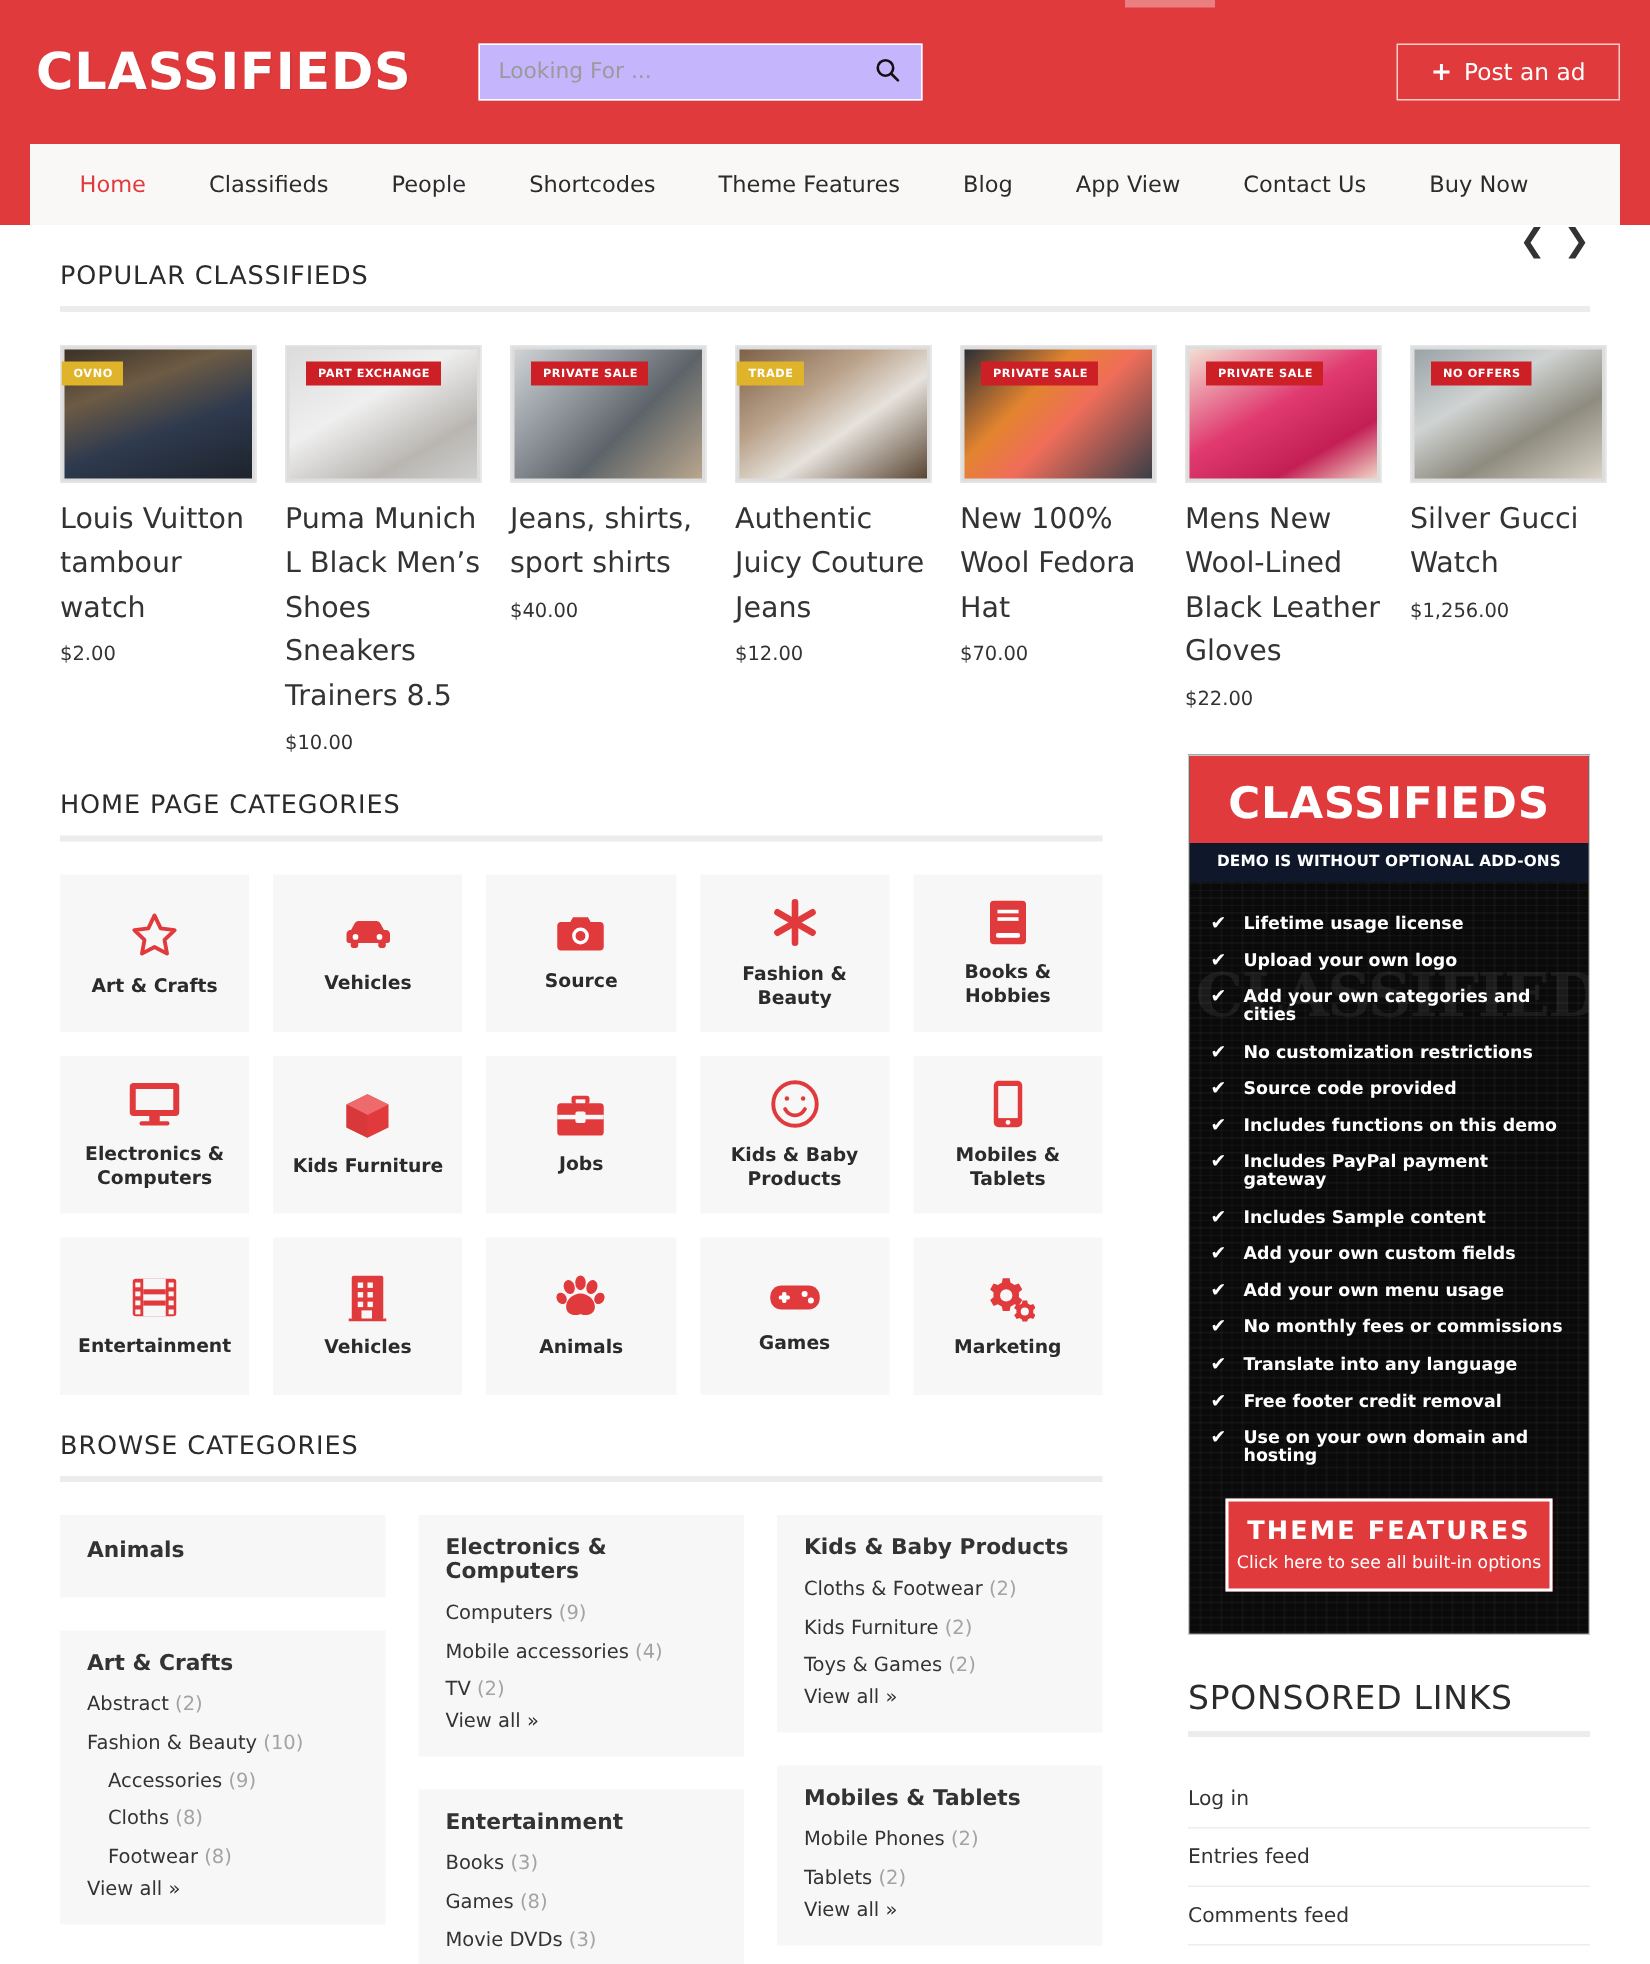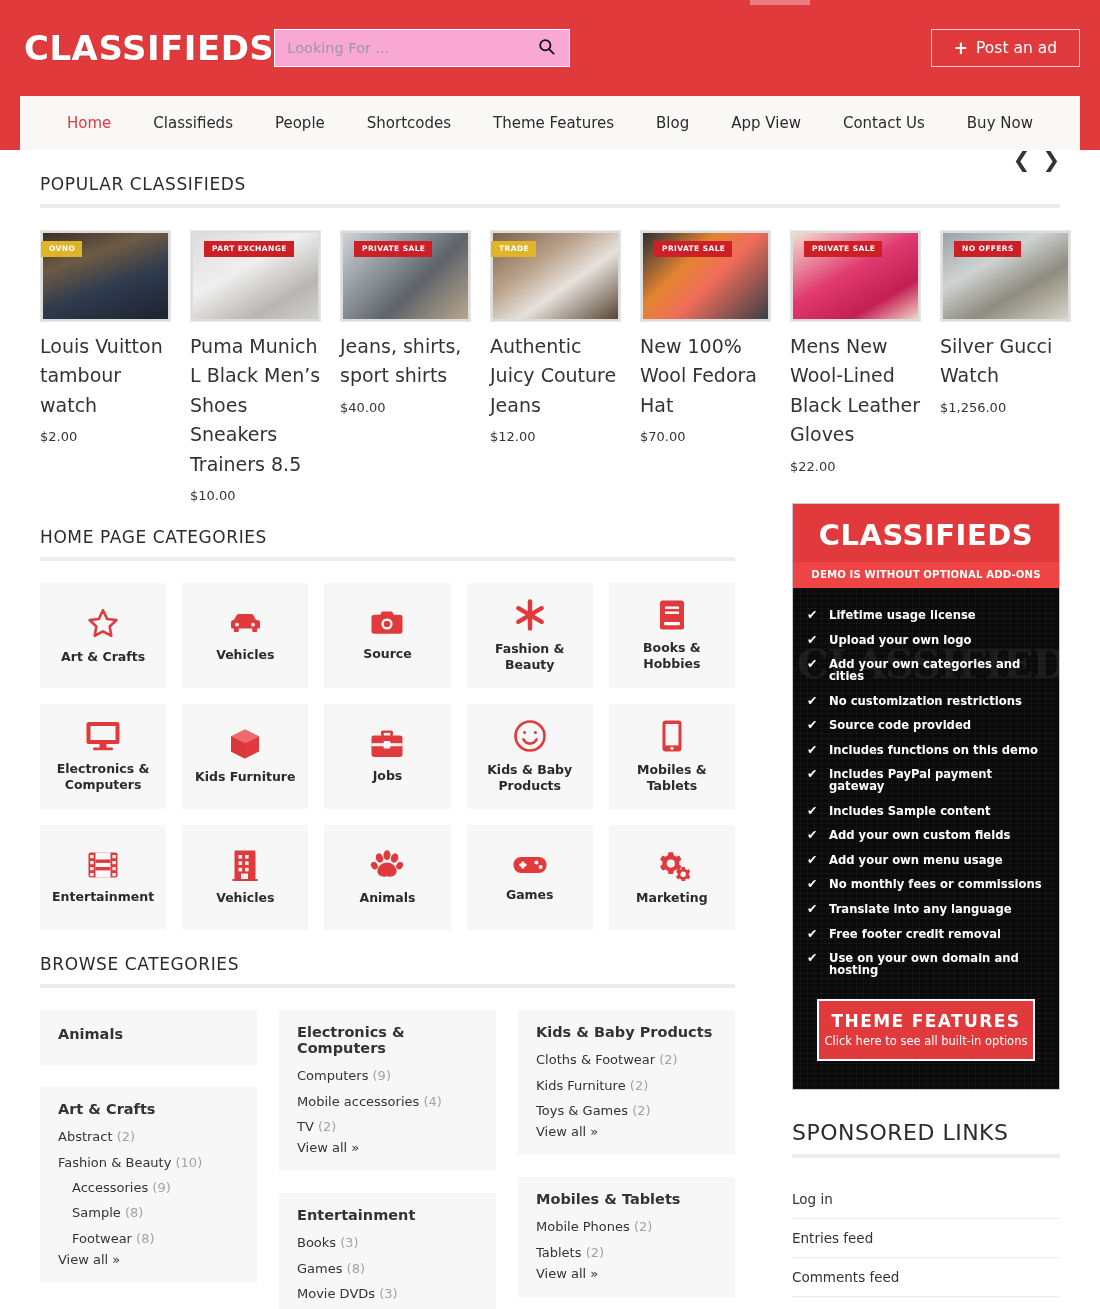--- a/index.html
+++ b/index.html
@@ -33,22 +33,23 @@
   .logo {
     color: #ffffff;
     font-size: 34px;
     font-weight: bold;
     letter-spacing: 0.5px;
     font-family: "DejaVu Sans", "Liberation Sans", sans-serif;
     text-shadow: 1px 1px 0 rgba(0,0,0,.07);
     white-space: nowrap;
   }
   .searchbox {
+    margin-left: 45px;
     width: 296px; height: 38px;
-    background: #f9a8d4;
+    background: #c4b5fd;
     border: 1px solid #ffffff;
     display: flex; align-items: center;
     position: relative;
   }
   .searchbox input {
     flex: 1;
     border: 0; outline: 0;
     height: 36px;
     padding: 0 12px;
     font-size: 14.5px;
@@ -77,21 +78,21 @@
   }
   .post-ad .plus { font-size: 17px; font-weight: bold; line-height: 1; }
 
   
   .navwrap { background: #e03a3c; height: 54px; position: relative; }
   .nav {
     width: 1060px; margin: 0 auto;
     background: #faf7f7;
     height: 54px;
     display: flex; align-items: center;
-    padding-left: 26px;
+    padding-left: 12px;
   }
   .nav a {
     font-size: 15px;
     color: #2b2b2b;
     text-decoration: none;
     padding: 0 21px;
     line-height: 54px;
     white-space: nowrap;
   }
   .nav a.active { color: #e03a3c; }
@@ -232,21 +233,21 @@
   }
   .ad-top {
     background: #e03a3c;
     text-align: center;
     padding: 14px 0 10px 0;
   }
   .ad-top .ad-logo {
     color: #fff; font-size: 29px; font-weight: bold; letter-spacing: .5px;
   }
   .ad-sub {
-    background: #ef4444;
+    background: #0f172a;
     color: #fff;
     font-size: 10.2px;
     font-weight: bold;
     text-align: center;
     padding: 7px 0 8px 0;
     letter-spacing: .1px;
     position: relative;
   }
   .ad-sub::after {
     content: "";
@@ -618,21 +619,21 @@
           <div class="browse-col">
             <div class="browse-box plain">
               <div class="bc-title">Animals</div>
             </div>
             <div class="browse-box">
               <div class="bc-title">Art &amp; Crafts</div>
               <ul>
                 <li><span>Abstract</span><span class="cnt"> (2)</span></li>
                 <li><span>Fashion &amp; Beauty</span><span class="cnt"> (10)</span></li>
                 <li class="l2"><span>Accessories</span><span class="cnt"> (9)</span></li>
-                <li class="l2"><span>Sample</span><span class="cnt"> (8)</span></li>
+                <li class="l2"><span>Cloths</span><span class="cnt"> (8)</span></li>
                 <li class="l2"><span>Footwear</span><span class="cnt"> (8)</span></li>
               </ul>
               <a href="#" class="viewall">View all »</a>
             </div>
           </div>
           <div class="browse-col">
             <div class="browse-box">
               <div class="bc-title">Electronics &amp; Computers</div>
               <ul>
                 <li><span>Computers</span><span class="cnt"> (9)</span></li>

